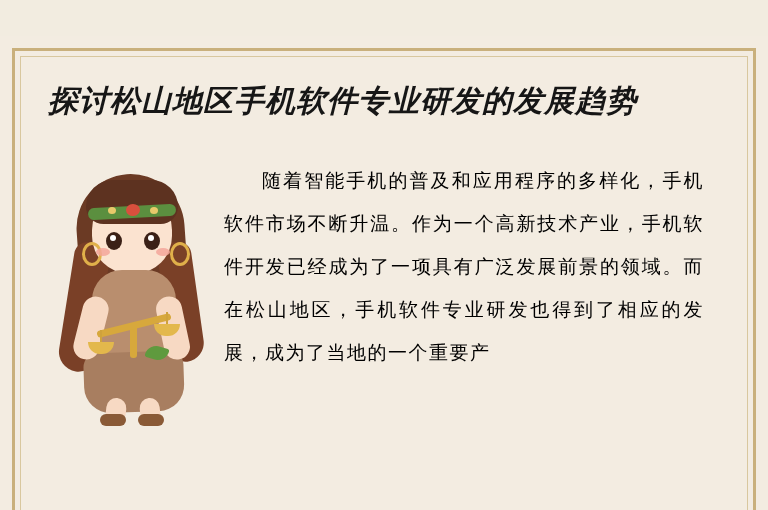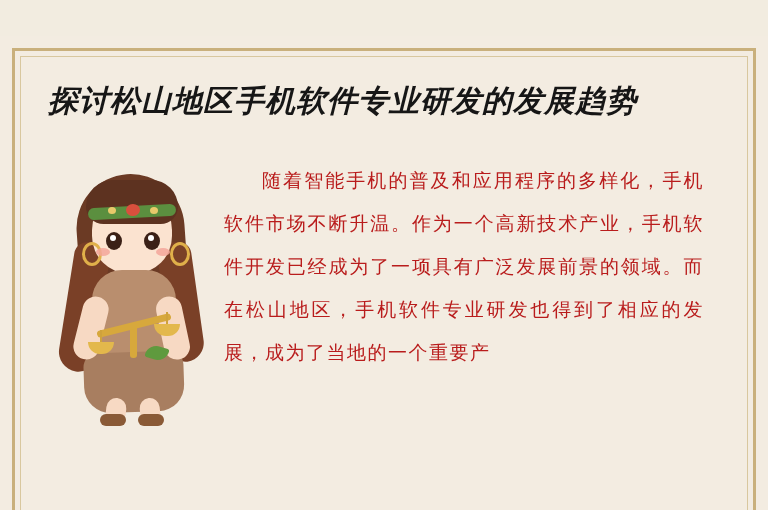--- a/index.html
+++ b/index.html
@@ -73,21 +73,21 @@
     height: 270px;
   }
   .article-text {
     position: absolute;
     left: 190px;
     top: 0;
     width: 480px;
     font-family: "DejaVu Serif", serif;
     font-size: 19px;
     line-height: 43px;
-    color: #b91c1c;
+    color: #000000;
     letter-spacing: 1.5px;
     text-indent: 38px;
     text-align: justify;
   }
   
   .fig-part { position: absolute; }
   .hair-back {
     left: 26px; top: 28px;
     width: 108px; height: 150px;
     background: #6b3a24;

